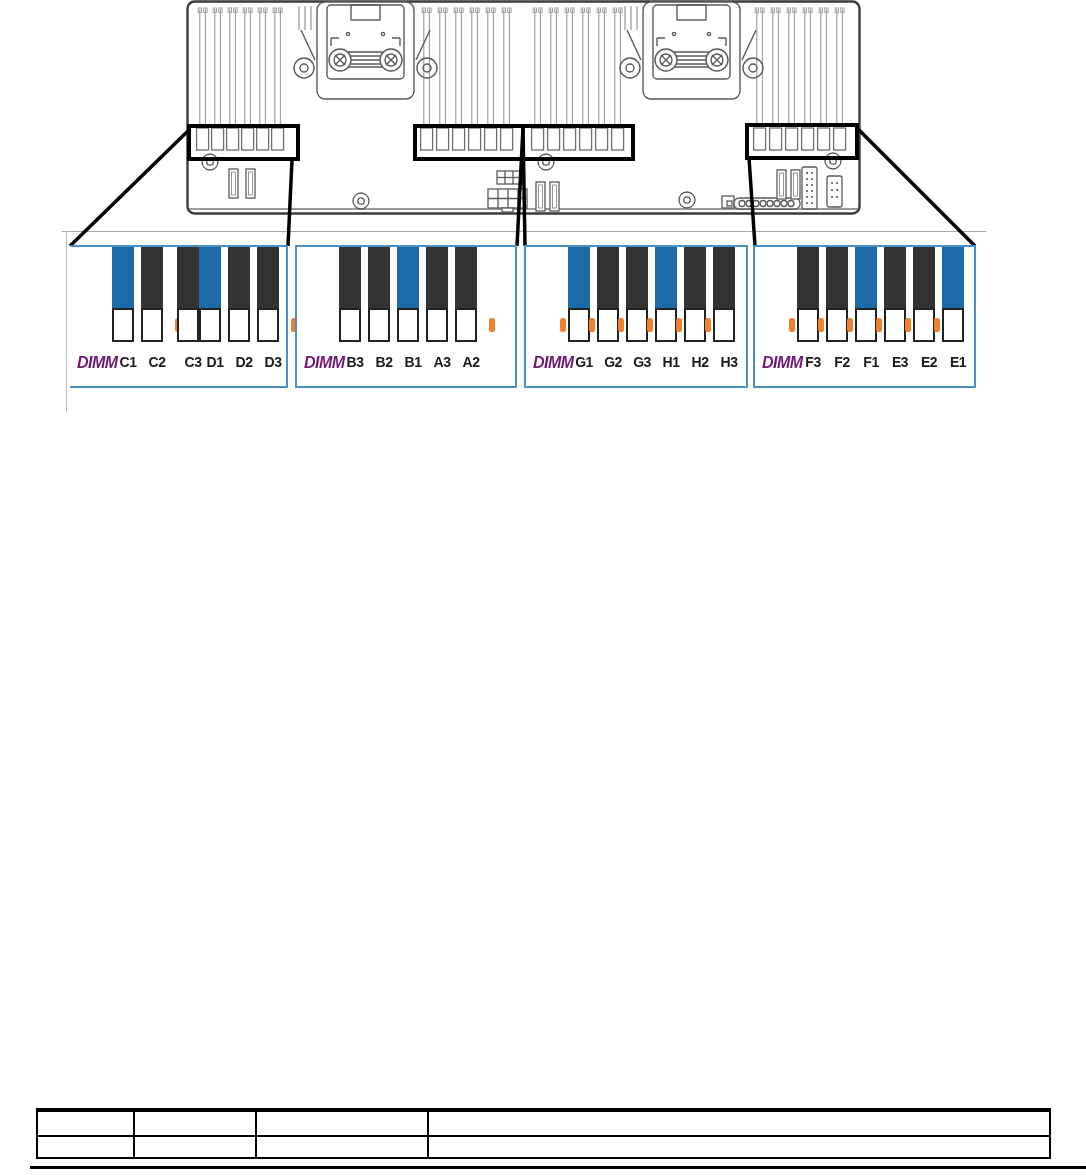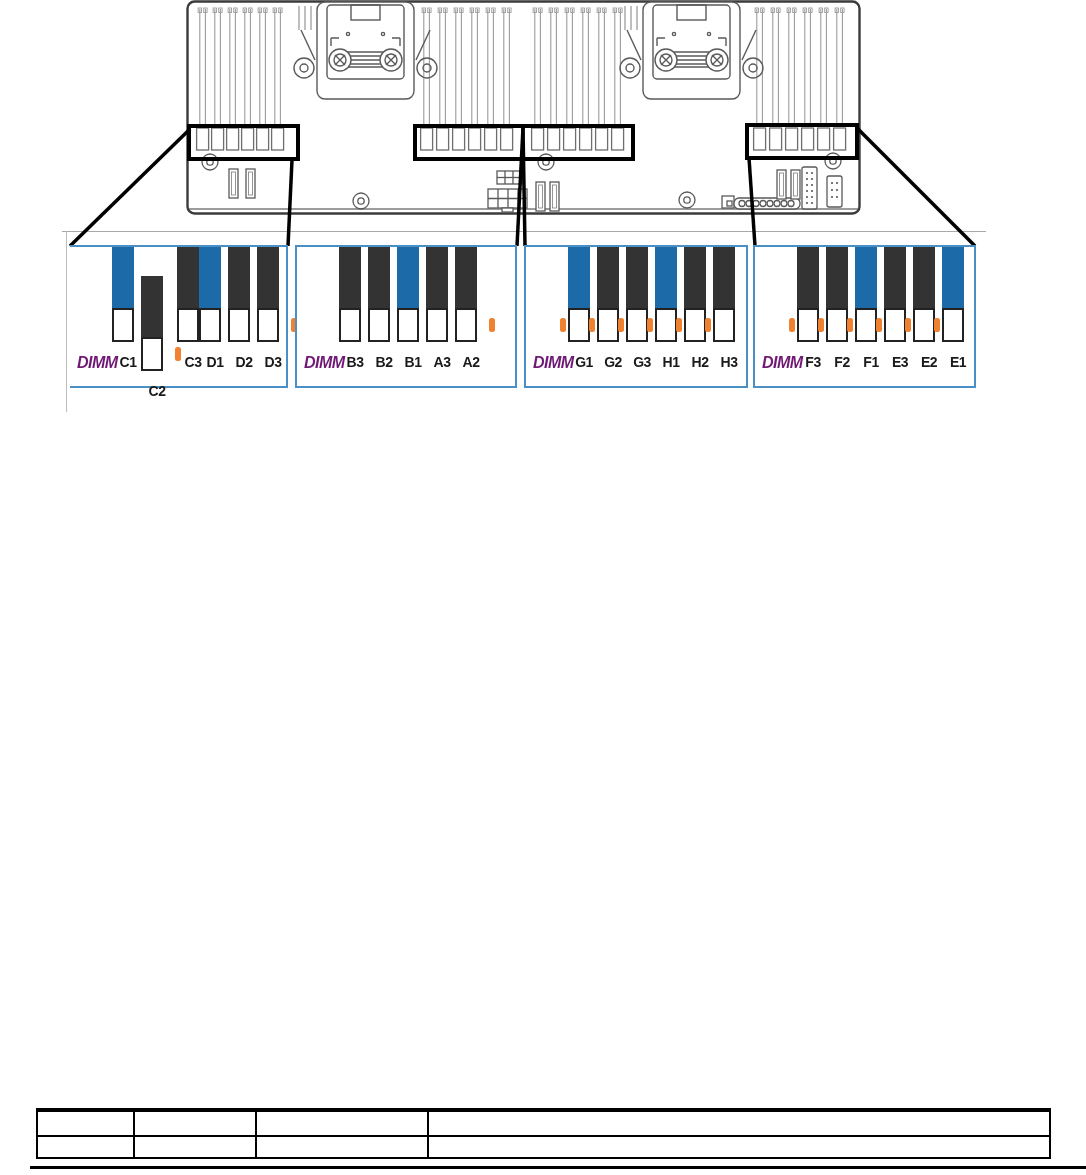--- a/index.html
+++ b/index.html
@@ -230,21 +230,21 @@
 
   <div id="panels">
       <div class="panel no-left" style="left: 70px; width: 218px;">
         <span class="dimm-label">DIMM</span>
         <div class="slot" style="left: 42px;">
           <div class="bar active"></div>
           <div class="latch-box"></div>
           <div class="tab right"></div>
           <span class="slot-label">C1</span>
         </div>
-        <div class="slot" style="left: 71px; margin-top: 29px;">
+        <div class="slot" style="left: 71px;">
           <div class="bar inactive"></div>
           <div class="latch-box"></div>
           <div class="tab right"></div>
           <span class="slot-label">C2</span>
         </div>
         <div class="slot" style="left: 107px;">
           <div class="bar inactive"></div>
           <div class="latch-box"></div>
           <div class="tab right"></div>
           <span class="slot-label">C3</span>

